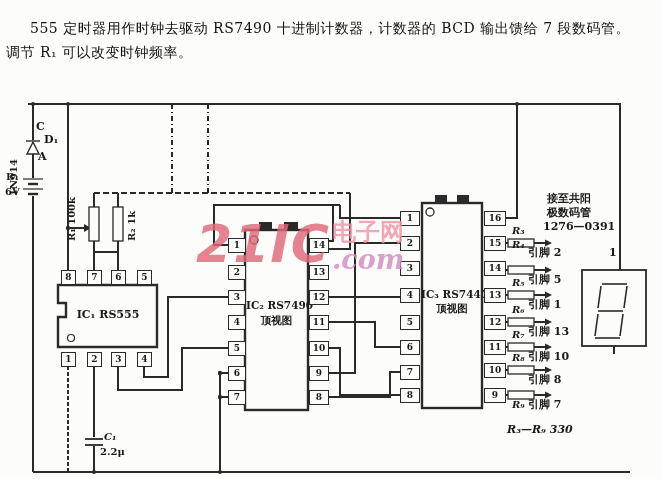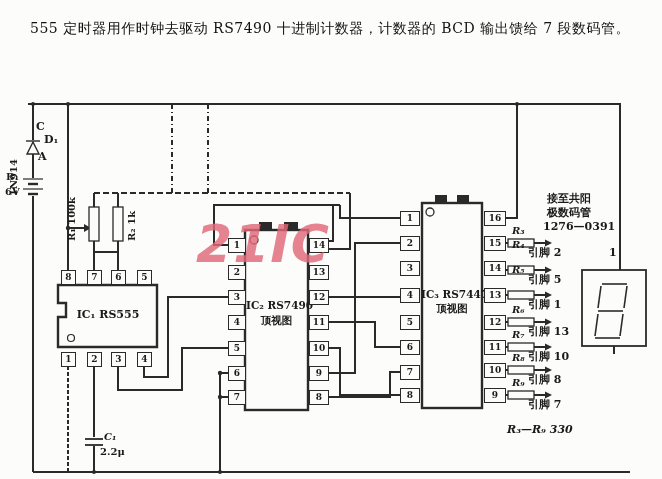--- a/index.html
+++ b/index.html
@@ -35,20 +35,21 @@
   #wm-site{font-size:24px;font-weight:bold;line-height:1;}
   #wm-suffix{font-size:27px;font-style:italic;font-weight:bold;line-height:1;margin-top:2px;
     font-family:"DejaVu Serif",serif;}
 </style>
 </head>
 <body>
 
 <div id="stage">
 
   <div class="lbl intro" style="left:30px;top:6px;width:626px;">555 定时器用作时钟去驱动 RS7490 十进制计数器，计数器的 BCD 输出馈给 7 段数码管。</div>
+  <div class="lbl intro" style="left:6px;top:30px;">调节 R₁ 可以改变时钟频率。</div>
 
   <svg width="662" height="479" viewBox="0 0 662 479">
     <g stroke="#2a2a2a" stroke-width="1.1" fill="none" shape-rendering="crispEdges">
 
       <path d="M28 104 H620 V270"></path>
 
       <path d="M33 472 H630"></path>
 
       <path d="M33 104 V140 M33 154 V178 M33 196 V472"></path>
 
@@ -224,34 +225,38 @@
   <div class="pin pw20" style="left:484px;top:288px;">13</div>
   <div class="pin pw20" style="left:484px;top:315px;">12</div>
   <div class="pin pw20" style="left:484px;top:340px;">11</div>
   <div class="pin pw20" style="left:484px;top:363px;">10</div>
   <div class="pin pw20" style="left:484px;top:388px;">9</div>
 
   <div class="lbl small b i" style="left:512px;top:225px;">R₃</div>
   <div class="lbl note" style="left:528px;top:247px;">引脚 2</div>
   <div class="lbl small b i" style="left:512px;top:239px;">R₄</div>
   <div class="lbl note" style="left:528px;top:274px;">引脚 5</div>
-  <div class="lbl small b i" style="left:512px;top:264px;text-align:center;">R₅</div>
+  <div class="lbl small b i" style="left:512px;top:277px;text-align:center;">R₅</div>
   <div class="lbl note" style="left:528px;top:299px;">引脚 1</div>
   <div class="lbl small b i" style="left:512px;top:304px;">R₆</div>
   <div class="lbl note" style="left:528px;top:326px;">引脚 13</div>
   <div class="lbl small b i" style="left:512px;top:329px;">R₇</div>
   <div class="lbl note" style="left:528px;top:351px;">引脚 10</div>
   <div class="lbl small b i" style="left:512px;top:352px;">R₈</div>
   <div class="lbl note" style="left:528px;top:374px;">引脚 8</div>
-  <div class="lbl small b i" style="left:512px;top:377px;text-align:center;">R₉</div>
+  <div class="lbl small b i" style="left:512px;top:399px;text-align:center;">R₉</div>
   <div class="lbl note" style="left:528px;top:399px;">引脚 7</div>
 
   <div class="lbl note" style="left:547px;top:193px;">接至共阳</div>
   <div class="lbl note" style="left:547px;top:207px;">极数码管</div>
   <div class="lbl note" style="left:543px;top:221px;">1276—0391</div>
   <div class="lbl b" style="left:609px;top:247px;">1</div>
   <div class="lbl note i" style="left:495px;top:424px;margin-left:12px;">R₃—R₉ 330</div>
 
   <div id="watermark">
     <span id="wm-logo" style="color: rgb(226, 105, 122);">21IC</span>
+    <span id="wm-col">
+      <span id="wm-site" style="color: rgb(238, 150, 165);">电子网</span>
+      <span id="wm-suffix" style="color: rgb(210, 140, 190);">.com</span>
+    </span>
   </div>
 
 </div>
 
 </body></html>

